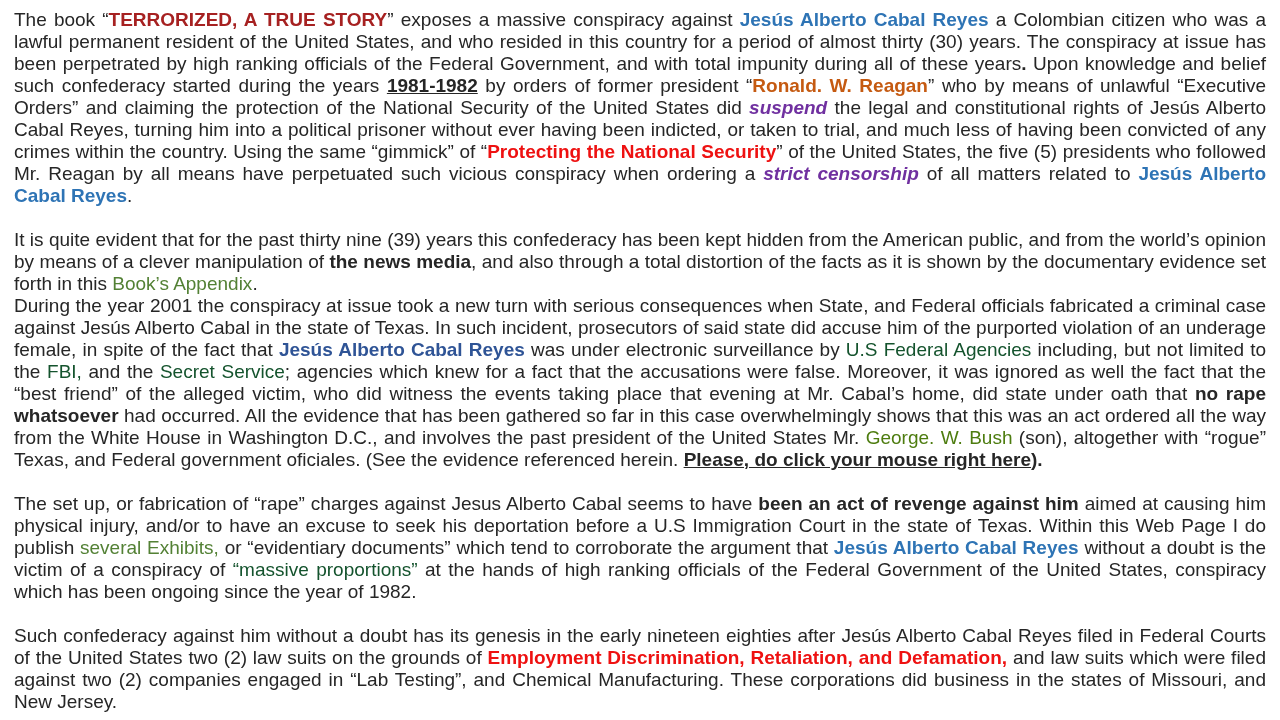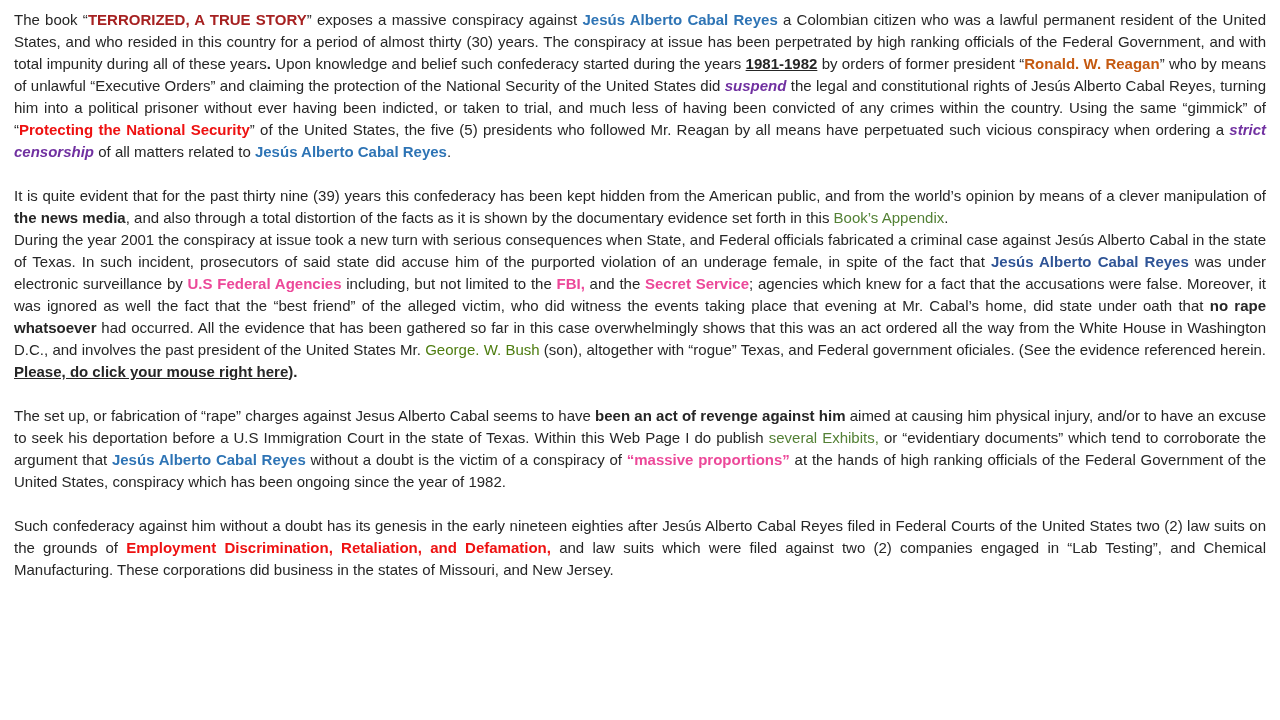--- a/index.html
+++ b/index.html
@@ -9,40 +9,40 @@
     background: #ffffff;
     overflow: hidden;
     font-family: "Liberation Sans", sans-serif;
   }
   .page {
     box-sizing: border-box;
     width: 1280px;
     height: 720px;
     padding: 9px 14px 0 14px;
     color: #262626;
-    font-size: 15px;
+    font-size: 19px;
     line-height: 22px;
   }
   p.para {
     margin: 0;
     text-align: justify;
   }
   p.para.gap { margin-top: 22px; }
 
   
   .s-plain {}
   .s-bold { font-weight: bold; }
   .s-bold-italic { font-weight: bold; }
   .s-bold-underline { font-weight: bold; text-decoration: underline; }
   .s-darkred-bold { color: #A62121; font-weight: bold; }
   .s-blue-bold { color: #2E74B5; font-weight: bold; }
   .s-navy-bold { color: #2F5496; font-weight: bold; }
   .s-darkorange-bold { color: #C55A11; font-weight: bold; }
   .s-orange-bold { color: #4d7c0f; font-weight: normal; }
-  .s-purple-bold { color: #ec4899; font-weight: bold; }
+  .s-purple-bold { color: #14532d; font-weight: normal; }
   .s-purple-bold-italic { color: #7030A0; font-weight: bold; font-style: italic; }
   .s-brightred-bold { color: #EE1111; font-weight: bold; }
   .s-green-bold { color: #538135; font-weight: normal; }
   .s-reference { color: #5A7248; font-weight: bold; text-decoration: underline; }
 </style>
 </head>
 <body>
 
 <div class="page">
     <p class="para"><span class="s-plain">The book “</span><span class="s-darkred-bold">TERRORIZED, A TRUE STORY</span><span class="s-plain">” exposes a massive conspiracy against </span><span class="s-blue-bold">Jesús Alberto Cabal Reyes</span><span class="s-plain"> a Colombian citizen who was a lawful permanent resident of the United States, and who resided in this country for a period of almost thirty (30) years. The conspiracy at issue has been perpetrated by high ranking officials of the Federal Government, and with total impunity during all of these years</span><span class="s-bold">.</span><span class="s-plain"> Upon knowledge and belief such confederacy started during the years </span><span class="s-bold-underline">1981-1982</span><span class="s-plain"> by orders of former president “</span><span class="s-darkorange-bold">Ronald. W. Reagan</span><span class="s-plain">” who by means of unlawful “Executive Orders” and claiming the protection of the National Security of the United States did </span><span class="s-purple-bold-italic">suspend</span><span class="s-plain"> the legal and constitutional rights of Jesús Alberto Cabal Reyes, turning him into a political prisoner without ever having been indicted, or taken to trial, and much less of having been convicted of any crimes within the country. Using the same “gimmick” of “</span><span class="s-brightred-bold">Protecting the National Security</span><span class="s-plain">” of the United States, the five (5) presidents who followed Mr. Reagan by all means have perpetuated such vicious conspiracy when ordering a </span><span class="s-purple-bold-italic">strict censorship</span><span class="s-plain"> of all matters related to </span><span class="s-blue-bold">Jesús Alberto Cabal Reyes</span><span class="s-plain">.</span></p>

